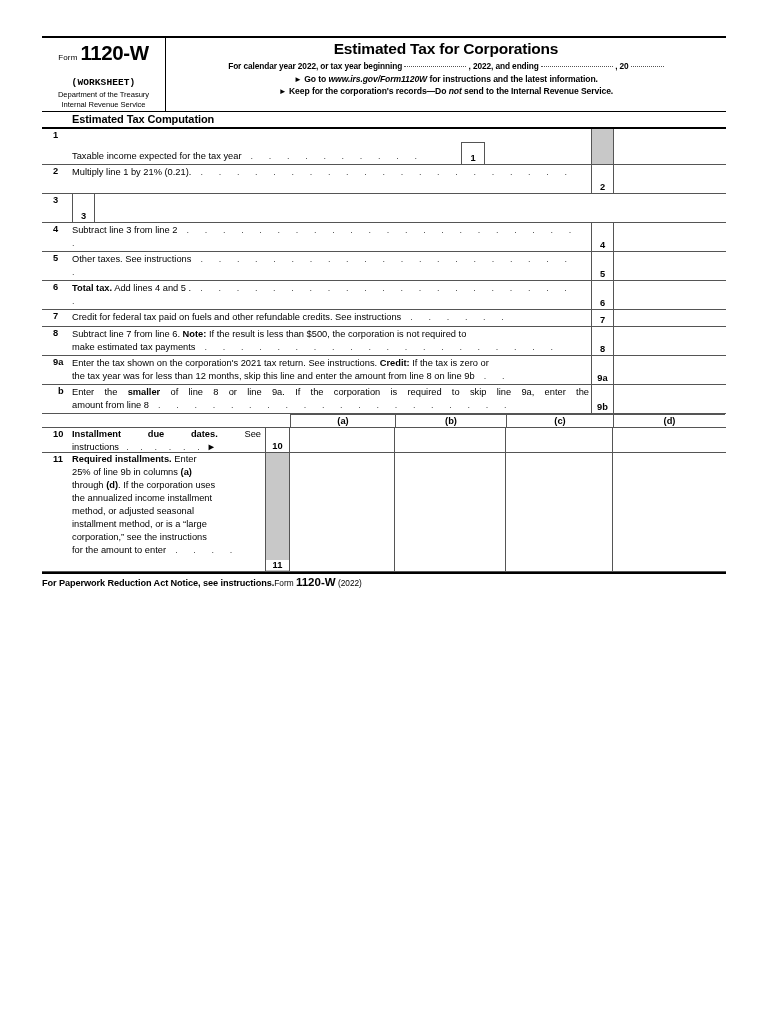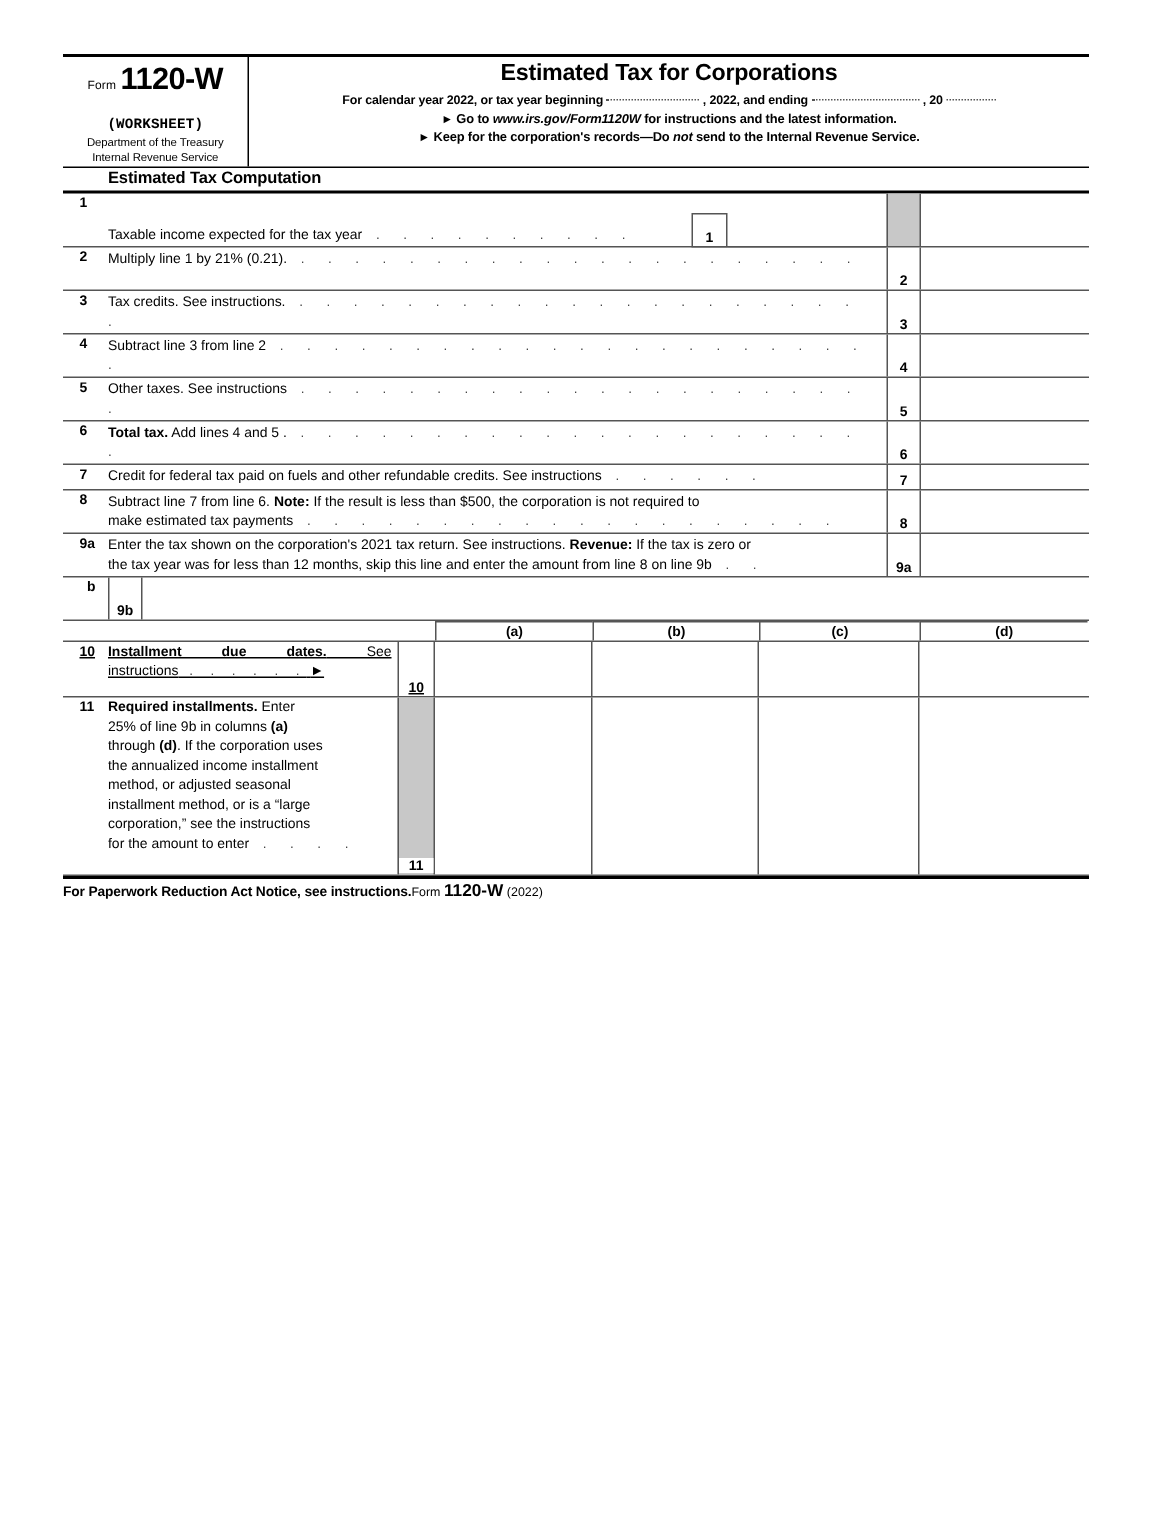--- a/index.html
+++ b/index.html
@@ -384,23 +384,20 @@
         <div class="no">2</div>
         <div class="desc">
           <span>Multiply line 1 by 21% (0.21).</span><span class="lead xwide">&nbsp;. . . . . . . . . . . . . . . . . . . . .</span>
         </div>
         <div class="numcol">2</div>
         <div class="amt"></div>
       </div>
 
       <div class="row h29">
         <div class="no">3</div>
-        <div class="desc">
-          <span>Tax credits. See instructions.</span><span class="lead xwide">&nbsp;. . . . . . . . . . . . . . . . . . . . . .</span>
-        </div>
         <div class="numcol">3</div>
         <div class="amt"></div>
       </div>
 
       <div class="row h29">
         <div class="no">4</div>
         <div class="desc">
           <span>Subtract line 3 from line 2</span><span class="lead xwide">&nbsp;. . . . . . . . . . . . . . . . . . . . . . .</span>
         </div>
         <div class="numcol">4</div>
@@ -440,42 +437,48 @@
           <span>Subtract line 7 from line 6. </span><b>Note:</b><span> If the result is less than $500, the corporation is not required to</span><br>
           <span>make estimated tax payments</span><span class="lead xwide">&nbsp;. . . . . . . . . . . . . . . . . . . .</span>
         </div>
         <div class="numcol">8</div>
         <div class="amt"></div>
       </div>
 
       <div class="row h29">
         <div class="no">9a</div>
         <div class="desc">
-          <span>Enter the tax shown on the corporation's 2021 tax return. See instructions. </span><b>Revenue:</b><span> If the tax is zero or</span><br>
+          <span>Enter the tax shown on the corporation's 2021 tax return. See instructions. </span><b>Credit:</b><span> If the tax is zero or</span><br>
           <span>the tax year was for less than 12 months, skip this line and enter the amount from line 8 on line 9b</span><span class="lead xwide">&nbsp;. .</span>
         </div>
         <div class="numcol">9a</div>
         <div class="amt"></div>
       </div>
 
       <div class="row h29">
         <div class="no sub">b</div>
+        <div class="desc">
+          <span class="just-inner" style="display:block;">
+            <span>Enter the </span><b>smaller</b><span> of line 8 or line 9a. If the corporation is required to skip line 9a, enter the</span>
+          </span>
+          <span>amount from line 8</span><span class="lead xwide">&nbsp;. . . . . . . . . . . . . . . . . . . .</span>
+        </div>
         <div class="numcol">9b</div>
         <div class="amt"></div>
       </div>
 
       <div class="colhdr">
         <div class="spacer"></div>
         <div class="ch ca">(a)</div>
         <div class="ch cb">(b)</div>
         <div class="ch cc">(c)</div>
         <div class="ch cd">(d)</div>
       </div>
 
-      <div class="grid-row" style="border-top:1.2px solid #555; border-bottom:1.2px solid #555; height:38px;text-decoration:underline;">
+      <div class="grid-row" style="border-top:1.2px solid #555; border-bottom:1.2px solid #555; height:26px;">
         <div class="gl">
           <div class="gn">10</div>
           <div class="gt">
             <span class="just-inner" style="display:block;"><b>Installment due dates.</b><span> See</span></span>
             <span>instructions</span><span class="lead wide">&nbsp;. . . . . .</span> <span>►</span>
           </div>
         </div>
         <div class="gnum">10</div>
         <div class="cell ja"></div>
         <div class="cell jb"></div>

